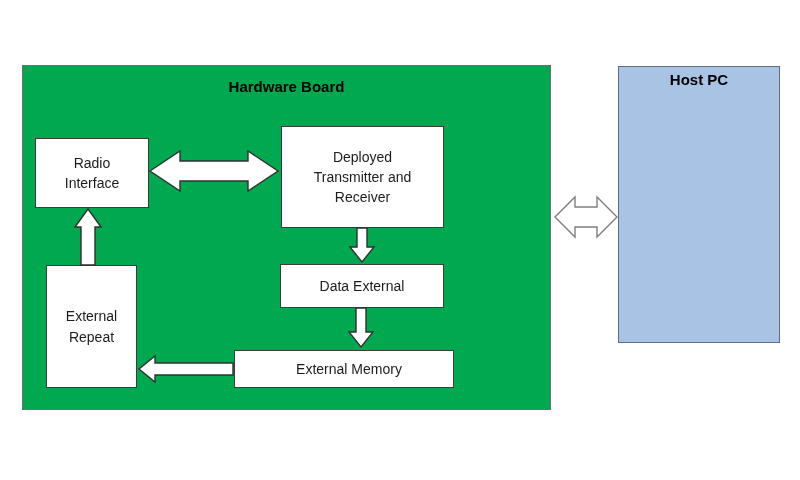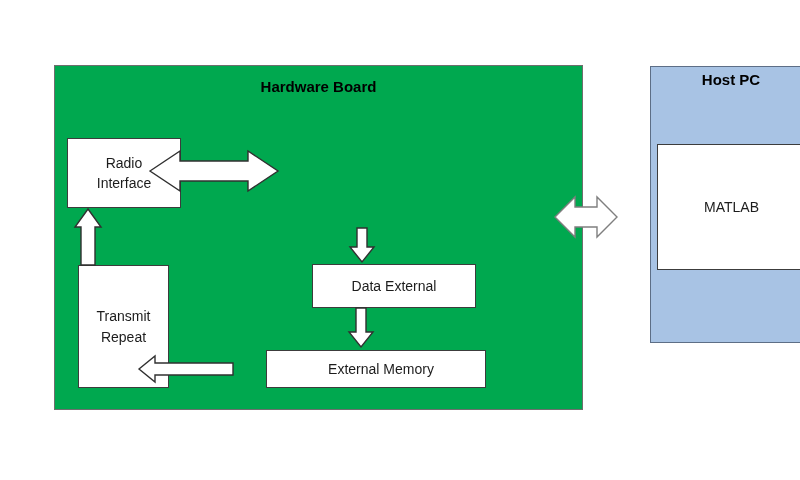--- a/index.html
+++ b/index.html
@@ -4,21 +4,21 @@
 <style>
   html, body { margin: 0; padding: 0; background: #ffffff; }
   .canvas {
     position: relative;
     width: 800px;
     height: 480px;
     background: #ffffff;
     font-family: "Liberation Sans", sans-serif;
     overflow: hidden;
   }
-  .region { position: absolute; box-sizing: border-box; margin-left: 32px; }
+  .region { position: absolute; box-sizing: border-box; }
   .board {
     left: 22px; top: 65px; width: 529px; height: 345px;
     background: #00A84F;
     border: 1px solid #6e6e6e;
   }
   .host {
     left: 618px; top: 66px; width: 162px; height: 277px;
     background: #A8C3E4;
     border: 1px solid #5d6e86;
   }
@@ -60,33 +60,35 @@
 <body>
 
 <div class="canvas">
 
   <div class="region board">
     <div class="container-title">Hardware Board</div>
 
     <div class="node node-radio">Radio
 Interface</div>
 
+    <div class="node node-deployed">Deployed
+Transmitter and
+Receiver</div>
 
     <div class="node node-capture">Data External</div>
 
     <div class="node node-memory">External Memory</div>
 
-    <div class="node node-repeat">Transmit
+    <div class="node node-repeat">External
 Repeat</div>
   </div>
 
   <div class="region host">
     <div class="container-title">Host PC</div>
 
-    <div class="node node-matlab">MATLAB</div>
   </div>
 
   <svg class="arrow-layer" viewBox="0 0 800 480" xmlns="http://www.w3.org/2000/svg">
 
     <polygon class="block-arrow" points="150,171 180,151 180,161 248,161 248,151 278,171 248,191 248,181 180,181 180,191"></polygon>
 
     <polygon class="block-arrow" points="357,228 367,228 367,247 374,247 362,262 350,247 357,247"></polygon>
 
     <polygon class="block-arrow" points="356,308 366,308 366,332 373,332 361,347 349,332 356,332"></polygon>
 

